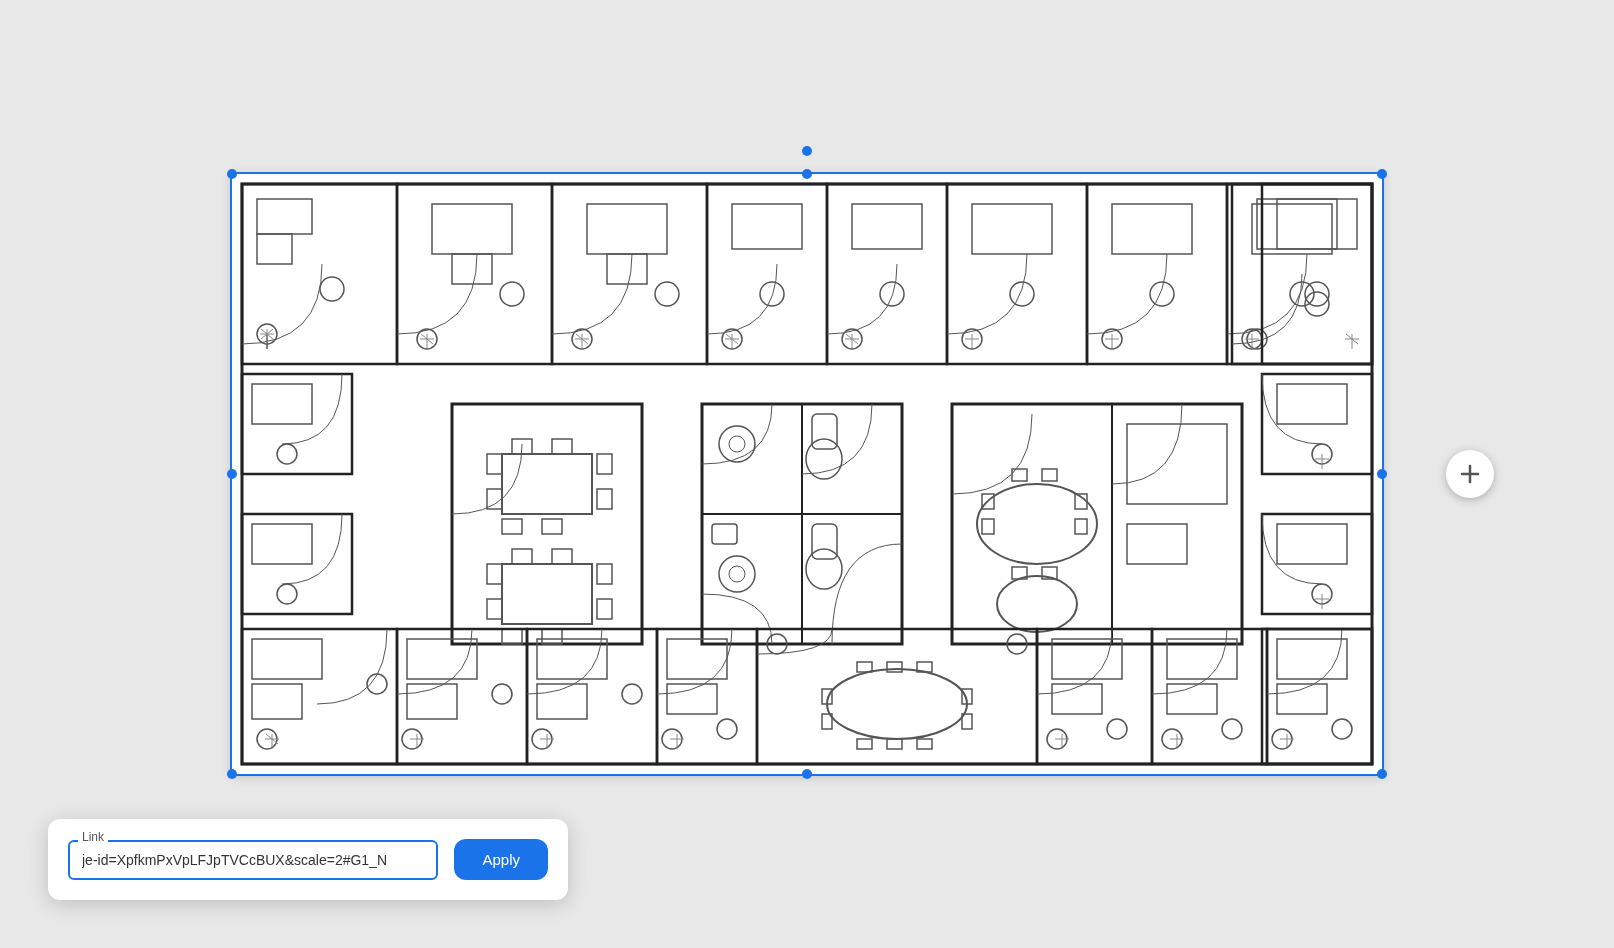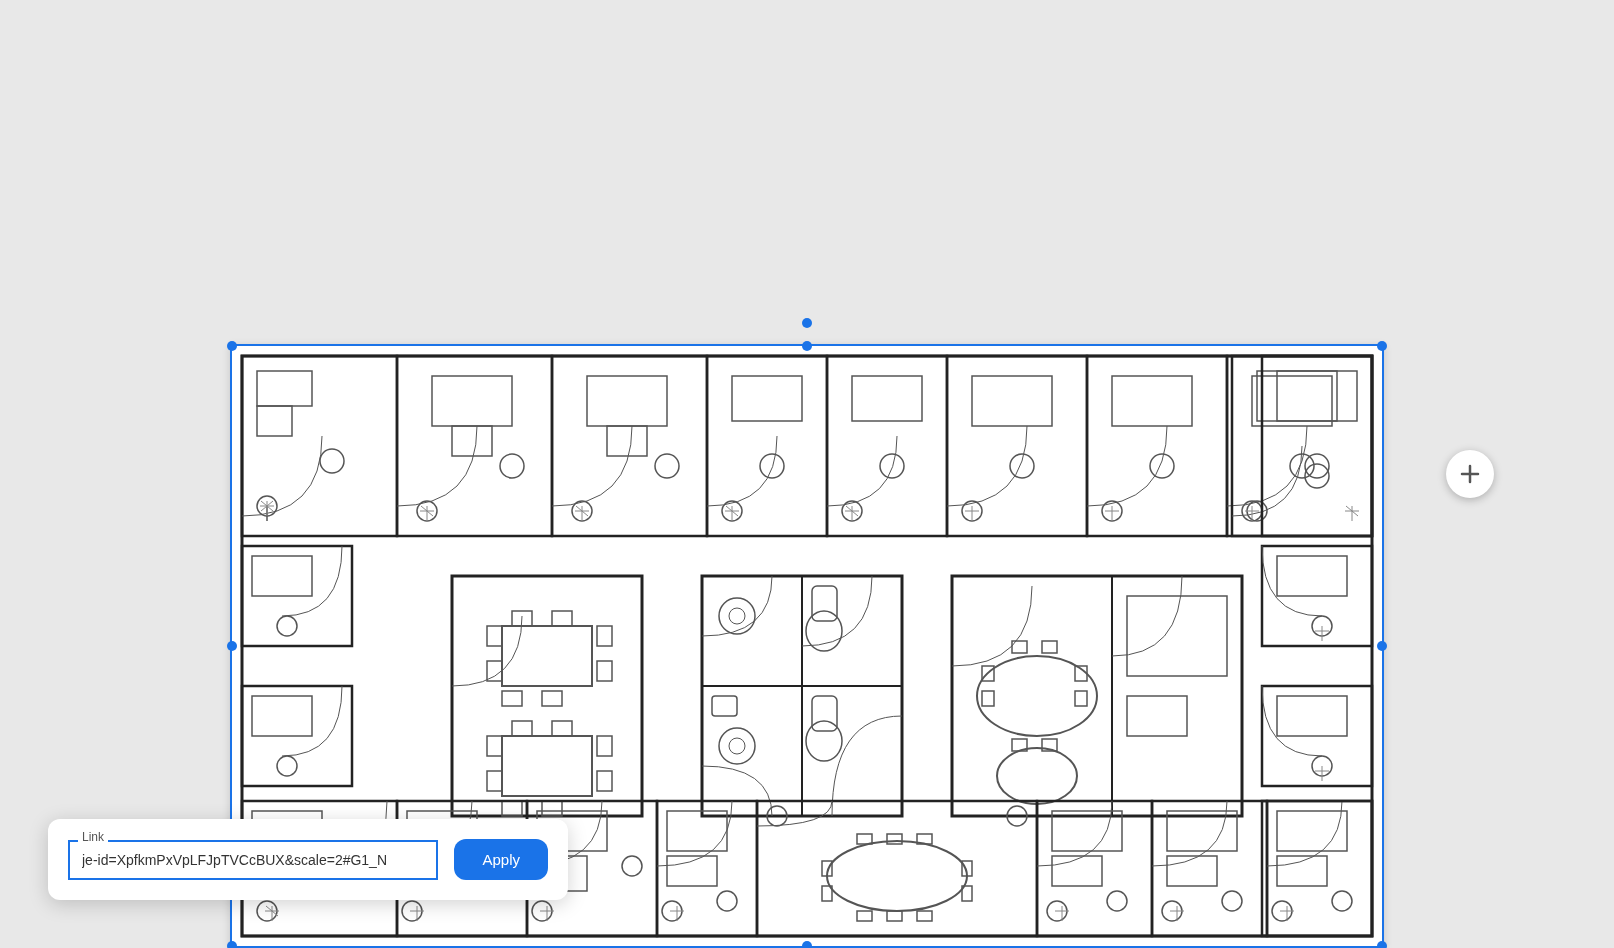--- a/index.html
+++ b/index.html
@@ -11,21 +11,21 @@
       height: 948px;
       overflow: hidden;
       position: relative;
     }
 
     .canvas-area {
       position: absolute;
       top: 0; left: 0; right: 0; bottom: 0;
       background: #e8e8e8;
       display: flex;
-      align-items: flex-end;
+      align-items: center;
       justify-content: center;
     }
 
     
     .selection-container {
       position: relative;
       display: inline-block;
     }
 
     .floor-plan-wrapper {
@@ -118,21 +118,21 @@
       background: white;
       padding: 0 4px;
       font-size: 12px;
       color: #555;
       line-height: 1;
     }
 
     .link-input {
       width: 100%;
       border: 2px solid #1a73e8;
-      border-radius: 0;
+      border-radius: 6px;
       padding: 10px 12px;
       font-size: 14px;
       color: #333;
       outline: none;
       font-family: inherit;
     }
 
     .apply-button {
       background: #1a73e8;
       color: white;

